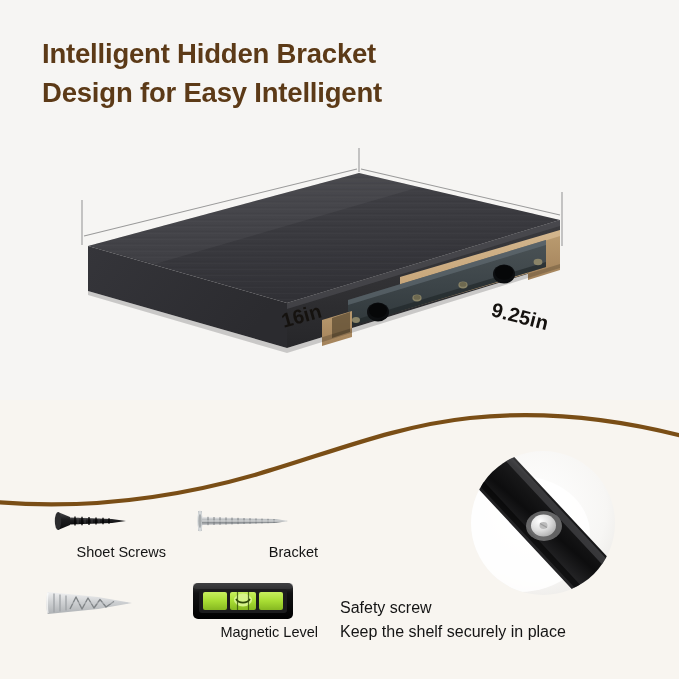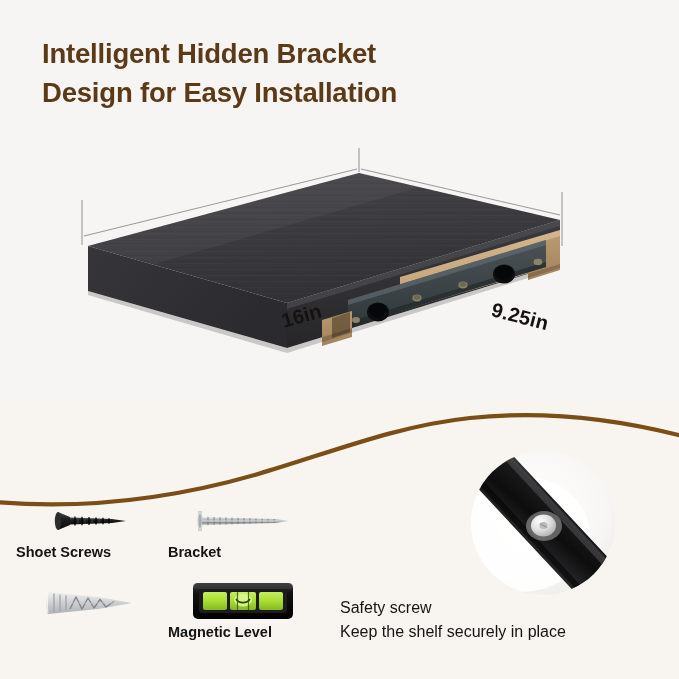--- a/index.html
+++ b/index.html
@@ -85,22 +85,21 @@
   .accessories {
     position: absolute;
     left: 8px;
     top: 500px;
     width: 310px;
     height: 160px;
   }
   .acc-cell {
     position: absolute;
     width: 150px;
-    text-align: left;
-    font-weight: bold;
+    text-align: right;
   }
   .acc-cell.c0 { left: 8px;   top: 0px; }
   .acc-cell.c1 { left: 160px; top: 0px; }
   .acc-cell.c2 { left: 8px;   top: 82px; }
   .acc-cell.c3 { left: 160px; top: 80px; }
 
   .acc-art {
     height: 42px;
     display: flex;
     align-items: center;
@@ -140,21 +139,21 @@
   <div class="bg-bottom"></div>
 
   <svg class="divider-wave" viewBox="0 0 679 110">
     <path d="M -5 104 C 90 112, 175 100, 258 76
              C 330 55, 395 28, 470 20
              C 555 11, 630 24, 690 40" fill="none" stroke="#7a4e16" stroke-width="4.2" stroke-linecap="round"></path>
   </svg>
 
   <div class="headline">
     <span class="headline-line">Intelligent Hidden Bracket</span>
-    <span class="headline-line">Design for Easy Installation</span>
+    <span class="headline-line">Design for Easy Intelligent</span>
   </div>
 
   <div class="shelf-stage">
     <svg class="shelf-svg" width="520" height="260" viewBox="0 0 520 260">
       <defs>
         <linearGradient id="topGrain" x1="0" y1="0" x2="0.25" y2="1">
           <stop offset="0%" stop-color="#45454a"></stop>
           <stop offset="45%" stop-color="#3c3c41"></stop>
           <stop offset="100%" stop-color="#313136"></stop>
         </linearGradient>

